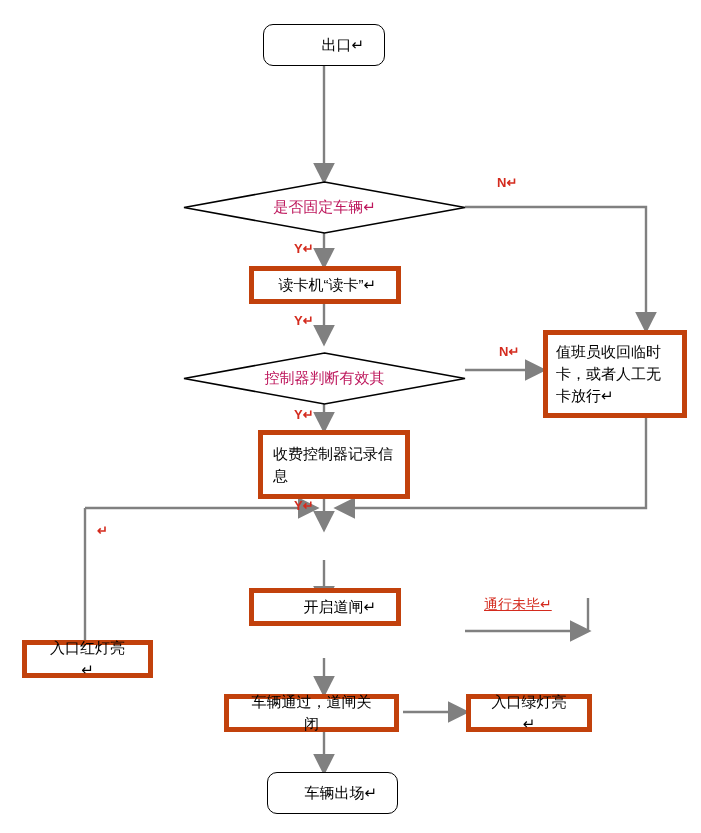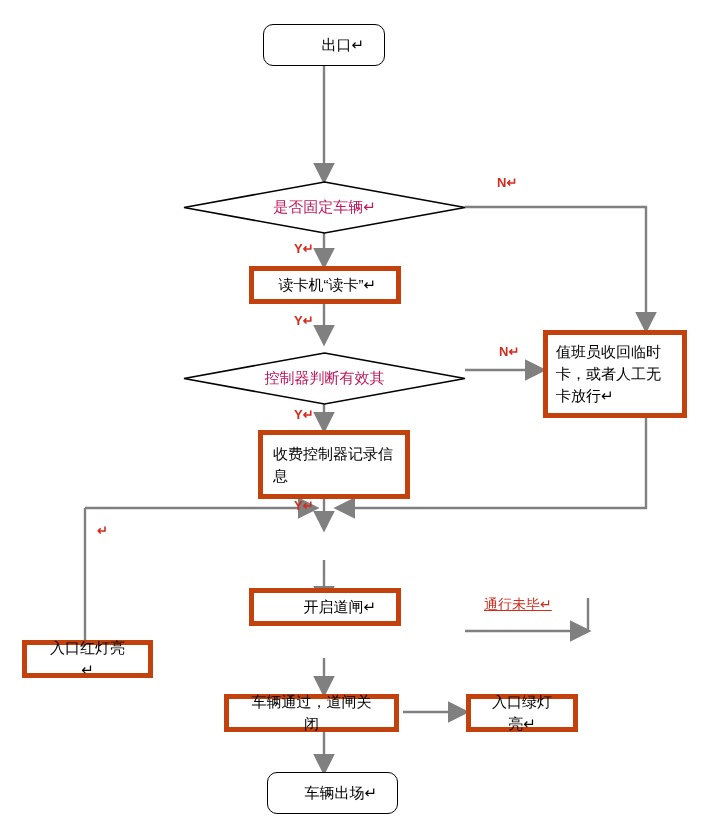--- a/index.html
+++ b/index.html
@@ -172,21 +172,21 @@
 
 
   <div class="node rect pad" style="left:22px; top:640px; width:131px; height:38px;">
     <span>入口红灯亮↵</span>
   </div>
 
   <div class="node rect pad" style="left:224px; top:694px; width:175px; height:38px;">
     <span>车辆通过，道闸关闭</span>
   </div>
 
-  <div class="node rect pad" style="left:466px; top:694px; width:112px; height:38px;">
+  <div class="node rect pad" style="left:466px; top:694px; width:126px; height:38px;">
     <span>入口绿灯亮↵</span>
   </div>
 
   <div class="node rounded pad" style="left:267px; top:772px; width:131px; height:42px;">
     <span>车辆出场↵</span>
   </div>
 
   <div class="edge-label" style="left:497px; top:175px;">N↵</div>
 
   <div class="edge-label" style="left:294px; top:241px;">Y↵</div>

